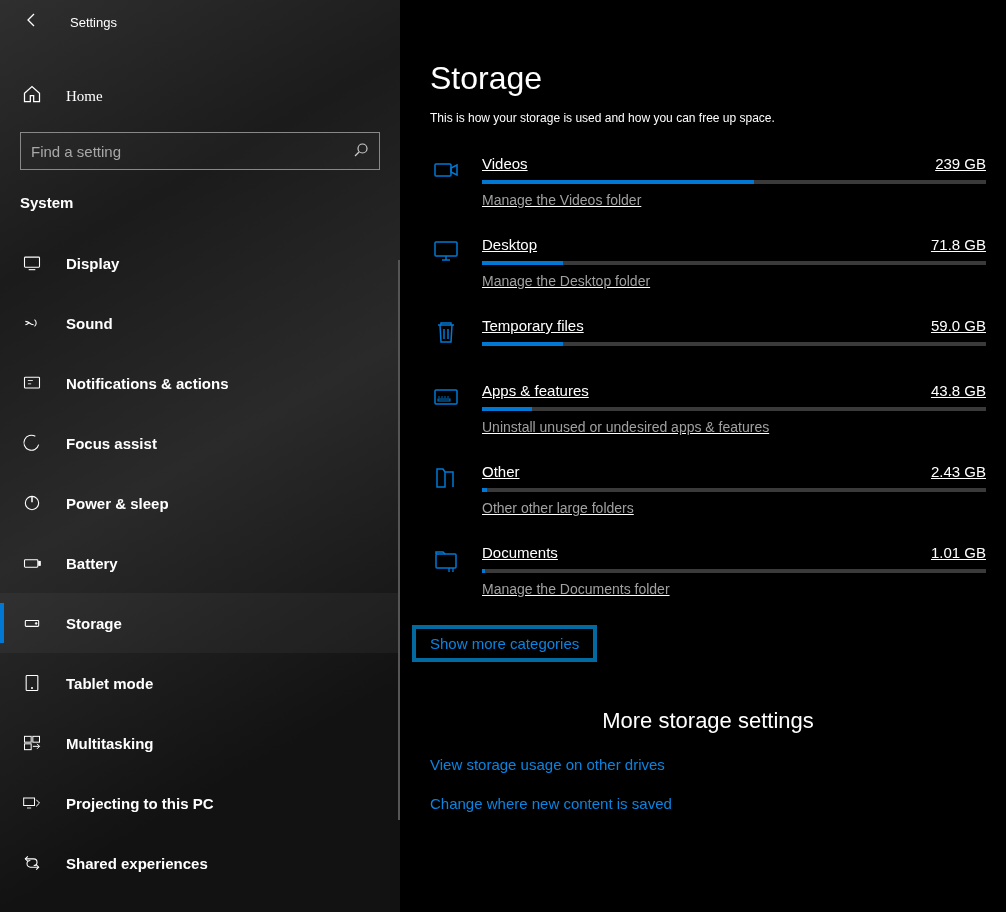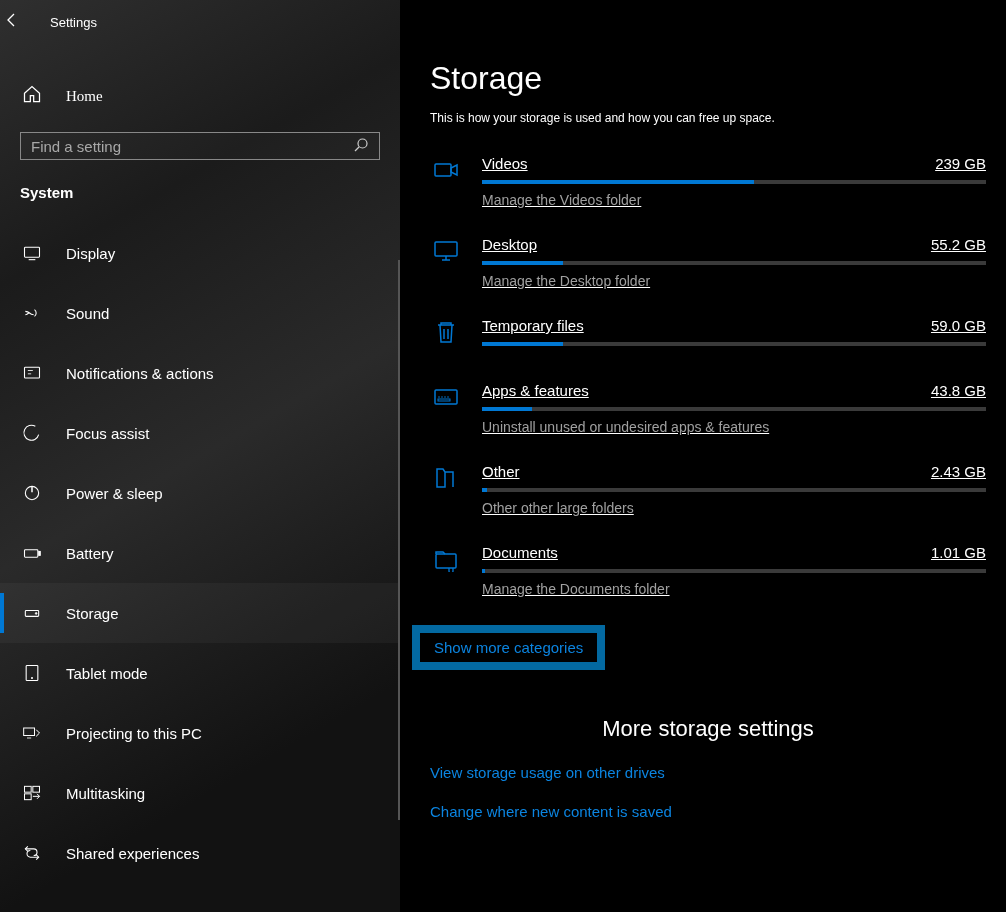--- a/index.html
+++ b/index.html
@@ -20,49 +20,49 @@
     height: 100%;
     background: linear-gradient(150deg,#2f2f2f 0%,#1b1b1b 25%,#2a2a2a 50%,#121212 80%);
     position: relative;
     display: flex;
     flex-direction: column;
   }
   .title-row {
     display: flex;
     align-items: center;
     height: 44px;
-    padding: 0 4px;
+    padding: 0 24px;
     gap: 30px;
   }
   .back-arrow { font-size: 16px; color:#fff; }
   .title { font-size: 13px; }
   .home-row {
     display:flex; align-items:center; height:56px;
     padding: 0 20px 0 22px; gap: 24px; margin-top: 24px; font-family: Liberation Serif, serif;
   }
   .home-icon svg { width:20px; height:20px; }
   .home-label { font-size:15px; }
   .search-wrap { padding: 8px 20px 0 20px; }
   .search-box {
     display:flex; align-items:center;
-    height: 28px; border:1px solid #888;
+    height: 38px; border:1px solid #888;
     background: rgba(255,255,255,0.02);
     padding: 0 10px;
   }
   .search-input {
     flex:1; background:transparent; border:none; outline:none;
     color:#ccc; font-size:15px;
   }
   .search-input::placeholder { color:#a8a8a8; }
   .search-icon { color:#ccc; font-size:14px; transform: scaleX(-1);}
   .section-header {
     padding: 24px 20px 10px 20px;
     font-weight:600; font-size:15px;
   }
-  .nav-list { margin-top:12px; }
+  .nav-list { margin-top:12px;font-weight:bold; }
   .nav-item {
     display:flex; align-items:center;
     height:60px; padding: 0 20px 0 22px; gap:24px;
     cursor:pointer; position:relative;
   }
   .nav-item.active::before {
     content:""; position:absolute; left:0; top:10px; bottom:10px;
     width:4px; background:#0078d4;
   }
   .nav-item.active { background: rgba(255,255,255,0.04); }
@@ -99,21 +99,21 @@
   .storage-bar-fill { position:absolute; left:0; top:0; bottom:0; background:#0078d4; }
   .storage-desc { font-size:14px; color:#a0a0a0; }
 
   .link-row {
     margin: 4px 0 0 0;
   }
   .link {
     color:#0b84e0; font-size:15px; cursor:pointer;
   }
   .highlight-box {
-    display:inline-block; border:8px solid #0369a1;
+    display:inline-block; border:4px solid #0369a1;
     padding: 6px 14px;
     margin-left:-18px;
   }
   .sect-title { font-size:22px; margin-top:46px; margin-bottom:22px;text-align:center; }
   .sub-link { color:#0b84e0; font-size:15px; margin-bottom:22px; cursor:pointer; }
 </style>
 </head>
 <body>
 
 <div class="container">
@@ -219,42 +219,42 @@
             <svg viewBox="0 0 24 24">
               <rect x="5" y="3" width="14" height="18" rx="1" stroke="#fff" stroke-width="1.3" fill="none"></rect>
               <circle cx="12" cy="18" r="0.8" fill="#fff"></circle>
             </svg>
           </span>
           <span class="nav-label">Tablet mode</span>
         </div>
         <div class="nav-item">
           <span class="nav-icon">
             <svg viewBox="0 0 24 24">
-              <rect x="2" y="6" width="13" height="9" stroke="#fff" stroke-width="1.2" fill="none"></rect>
-              <line x1="6" y1="18" x2="11" y2="18" stroke="#fff"></line>
-              <polyline points="17,8 21,12 17,16" stroke="#fff" stroke-width="1.2" fill="none"></polyline>
-            </svg>
-          </span>
-          <span class="nav-label">Projecting to this PC</span>
-        </div>
-        <div class="nav-item">
-          <span class="nav-icon">
-            <svg viewBox="0 0 24 24">
               <rect x="3" y="4" width="8" height="7" stroke="#fff" stroke-width="1.2" fill="none"></rect>
               <rect x="13" y="4" width="8" height="7" stroke="#fff" stroke-width="1.2" fill="none"></rect>
               <rect x="3" y="13" width="8" height="7" stroke="#fff" stroke-width="1.2" fill="none"></rect>
               <line x1="13" y1="16" x2="21" y2="16" stroke="#fff" stroke-width="1.2"></line>
               <polyline points="18,13 21,16 18,19" stroke="#fff" stroke-width="1.2" fill="none"></polyline>
             </svg>
           </span>
           <span class="nav-label">Multitasking</span>
         </div>
         <div class="nav-item">
           <span class="nav-icon">
             <svg viewBox="0 0 24 24">
+              <rect x="2" y="6" width="13" height="9" stroke="#fff" stroke-width="1.2" fill="none"></rect>
+              <line x1="6" y1="18" x2="11" y2="18" stroke="#fff"></line>
+              <polyline points="17,8 21,12 17,16" stroke="#fff" stroke-width="1.2" fill="none"></polyline>
+            </svg>
+          </span>
+          <span class="nav-label">Projecting to this PC</span>
+        </div>
+        <div class="nav-item">
+          <span class="nav-icon">
+            <svg viewBox="0 0 24 24">
               <polyline points="7,4 4,7 7,10" stroke="#fff" stroke-width="1.3" fill="none"></polyline>
               <polyline points="17,14 20,17 17,20" stroke="#fff" stroke-width="1.3" fill="none"></polyline>
               <path d="M4 7 H14 A4 4 0 0 1 14 15 M20 17 H10 A4 4 0 0 1 10 9" stroke="#fff" stroke-width="1.3" fill="none"></path>
             </svg>
           </span>
           <span class="nav-label">Shared experiences</span>
         </div>
       </div>
     <div class="scroll-track"></div>
   </div>
@@ -286,21 +286,21 @@
           <div class="storage-icon">
             <svg viewBox="0 0 26 26">
               <rect x="2" y="4" width="22" height="14" rx="1" stroke="#0078d4" stroke-width="1.5" fill="none"></rect>
               <line x1="9" y1="22" x2="17" y2="22" stroke="#0078d4" stroke-width="1.5"></line>
               <line x1="13" y1="18" x2="13" y2="22" stroke="#0078d4" stroke-width="1.5"></line>
             </svg>
           </div>
           <div class="storage-body">
             <div class="storage-head">
               <span class="storage-name">Desktop</span>
-              <span class="storage-size">55.2 GB</span>
+              <span class="storage-size">71.8 GB</span>
             </div>
             <div class="storage-bar">
               <div class="storage-bar-fill" style="width:16%"></div>
             </div>
             <div class="storage-desc">Manage the Desktop folder</div>
           </div>
         </div>
         <div class="storage-row">
           <div class="storage-icon">
             <svg viewBox="0 0 26 26">

